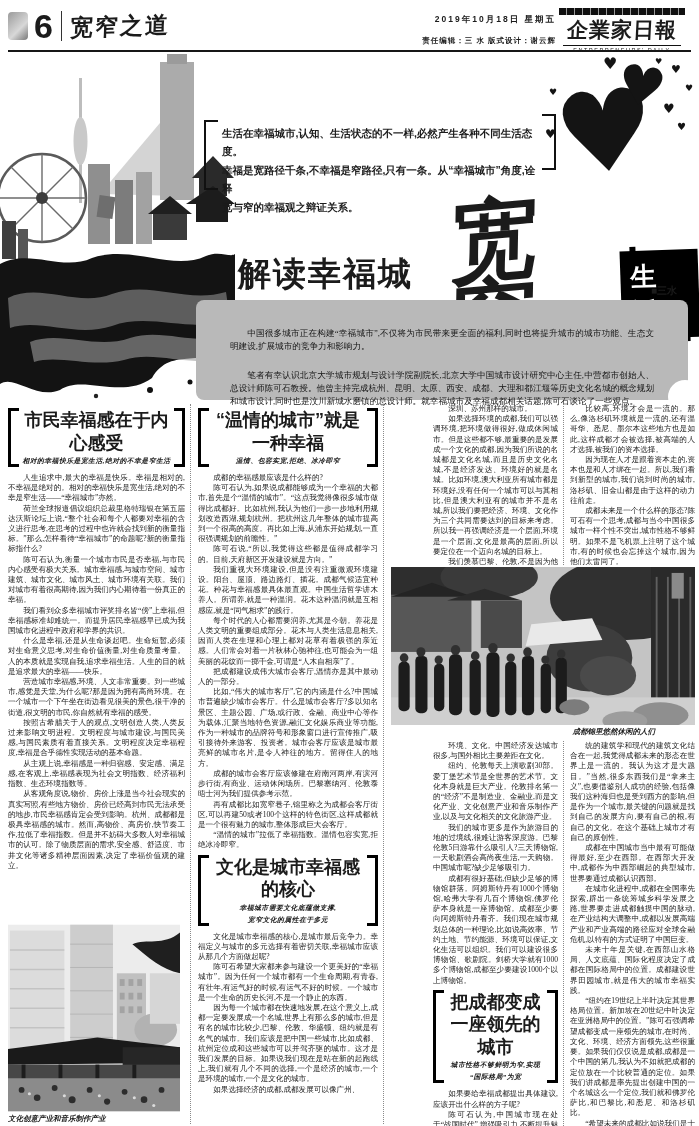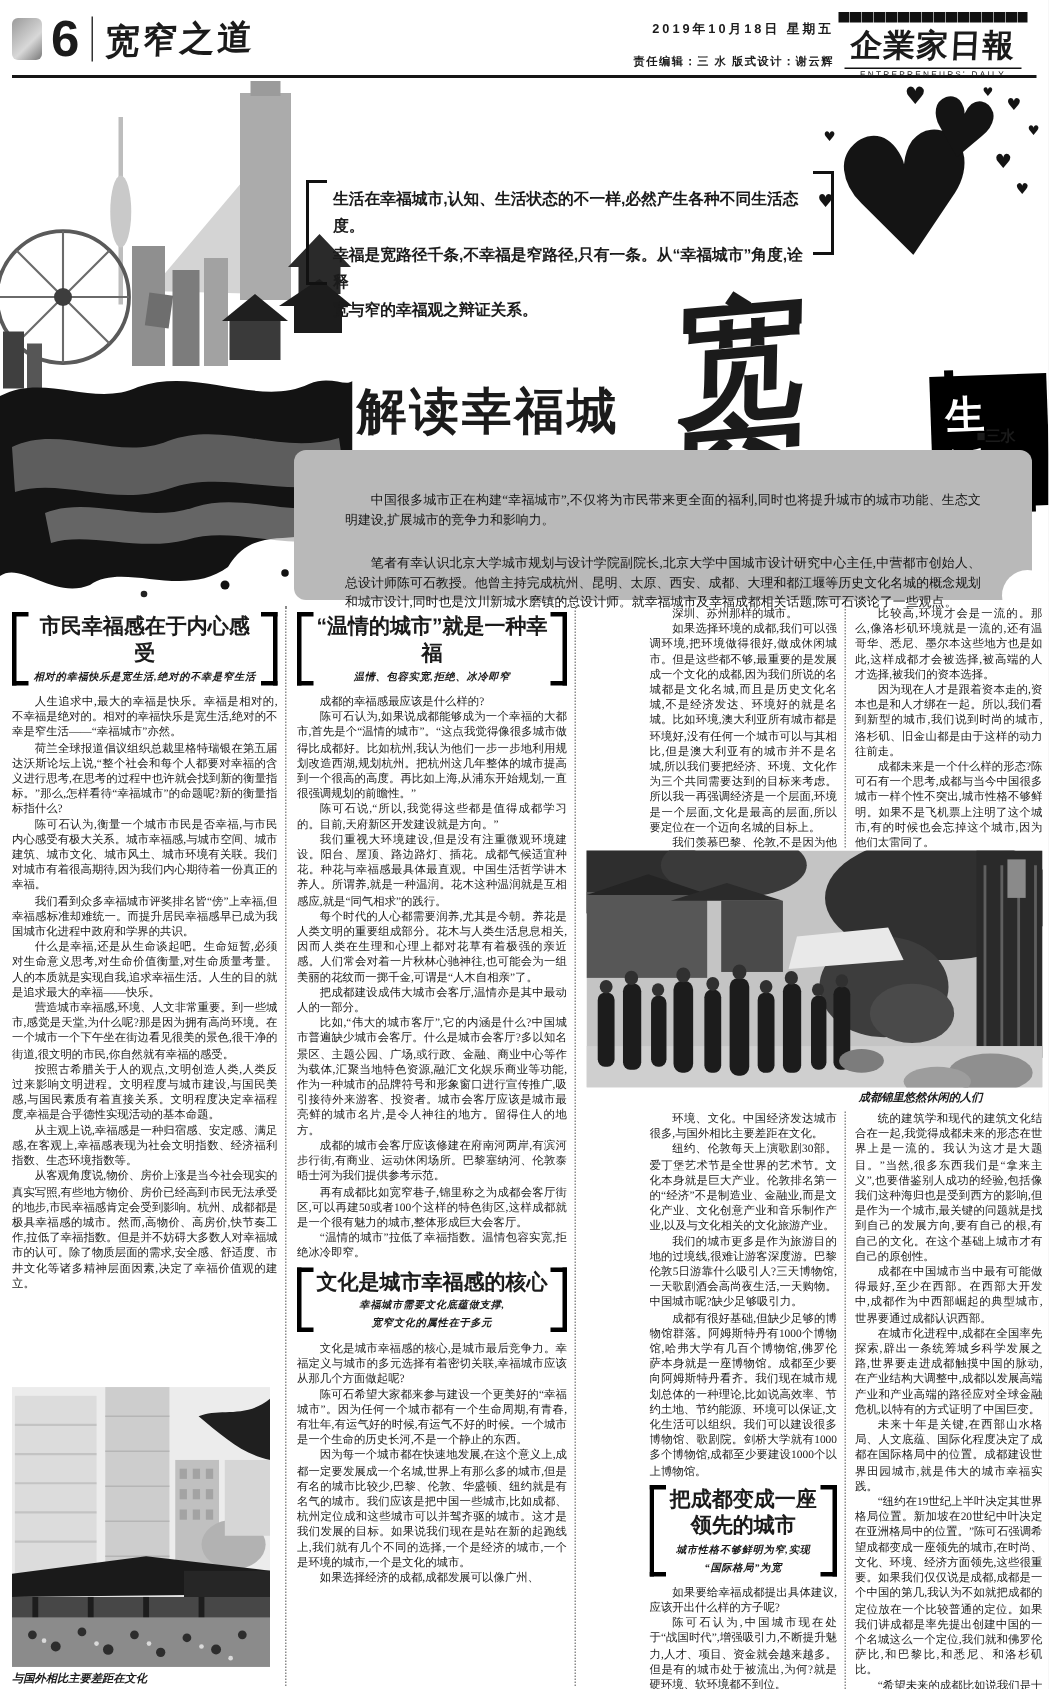--- a/index.html
+++ b/index.html
@@ -70,21 +70,21 @@
   .c3{flex:1;padding-right:5px;overflow:hidden;}
   .c4{flex:1;border-left:1px dotted #8a8a8a;padding-left:6px;overflow:hidden;}
 
   .bodytext p{margin:0;font-size:7.6px;line-height:10.2px;text-indent:2em;text-align:justify;}
 
   .sec-head{display:flex;align-items:stretch;margin:4px 0 6px;}
   .bk{width:8px;border:3.5px solid #000;flex:none;}
   .bk.l{border-right:none;}
   .bk.r{border-left:none;}
   .sec-mid{flex:1;text-align:center;padding:1px 2px;}
-  .sec-title{font-size:14px;font-weight:900;line-height:1.25;font-family:"Liberation Sans",sans-serif;}
+  .sec-title{font-size:18px;font-weight:900;line-height:1.25;font-family:"Liberation Sans",sans-serif;}
   .sec-sub{font-size:6.8px;font-style:italic;font-weight:bold;margin-top:2px;letter-spacing:0.5px;}
 
   .photo{display:block;}
   .caption{font-size:7.5px;font-style:italic;font-weight:bold;margin-top:2px;}
   .cap-right{text-align:right;padding-right:40px;}
   .c1 .photo-wrap{margin-top:auto;}
   .widephoto-wrap{margin:2px 0 4px;font-family:Liberation Serif, serif;}
 </style>
 </head>
 <body>
@@ -254,21 +254,21 @@
               <circle cx="158" cy="170" r="3"></circle>
           </g>
           <g fill="#dadada">
               <circle cx="22" cy="174" r="1.6"></circle>
               <circle cx="58" cy="176" r="1.6"></circle>
               <circle cx="94" cy="176" r="1.6"></circle>
               <circle cx="130" cy="178" r="1.6"></circle>
               <circle cx="150" cy="186" r="1.6"></circle>
             </g>
         </svg>
-        <div class="caption">与国外相比主要差距在文化</div>
+        <div class="caption">文化创意产业和音乐制作产业</div>
       </div>
     </div>
 
     <div class="col c2">
       <div class="sec-head">
         <div class="bk l"></div>
         <div class="sec-mid">
           <div class="sec-title">“温情的城市”就是一种幸福</div>
           <div class="sec-sub">温情、包容实宽,拒绝、冰冷即窄</div>
         </div>

